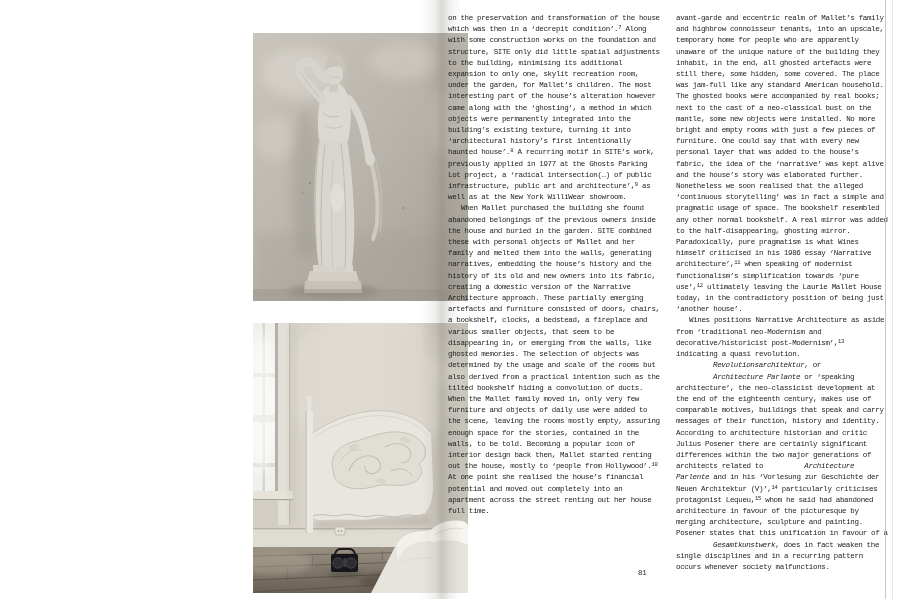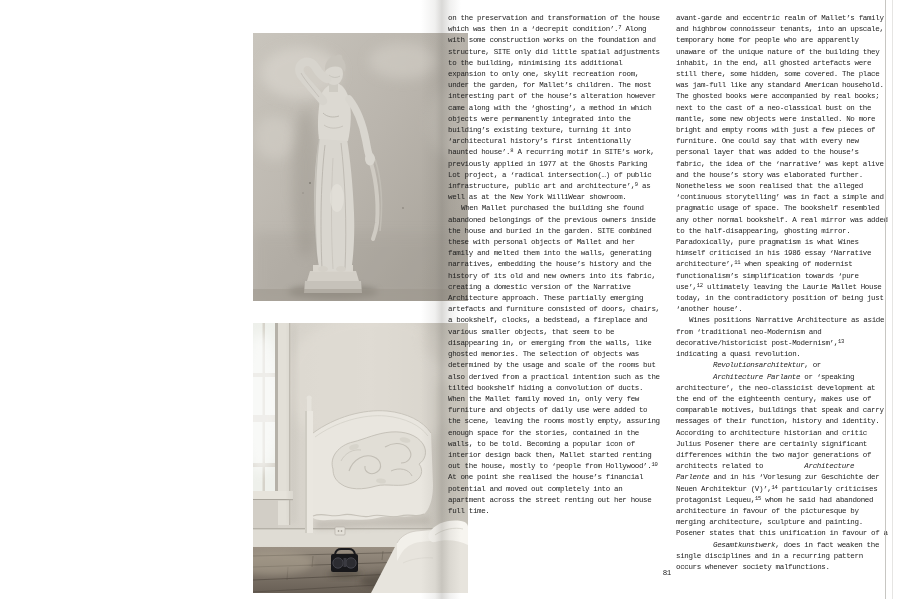--- a/index.html
+++ b/index.html
@@ -33,21 +33,21 @@
     color:#1e1e1e; text-align:left;
   }
   .col-1 { left:448px; width:215px; }
   .col-2 { left:676px; width:213px; }
   .col p { margin:0; }
   .col p.indent { text-indent:13px; }
   .col sup { font-size:5.5px; letter-spacing:-0.2px; line-height:0; vertical-align:2.5px; }
   .col i { font-style:italic;padding-left:37px; }
   .page-number {
     position:absolute; left:638px; top:569px; width:33px;
-    text-align:right; font-size:7.5px; letter-spacing:-0.35px; color:#1e1e1e;
+    font-size:7.5px; letter-spacing:-0.35px; color:#1e1e1e;
   }
 </style>
 </head>
 <body>
 
 <div class="left-page">
 
   <figure class="photo photo-statue">
     <svg viewBox="0 0 215 268" width="215" height="268">
       <defs>

